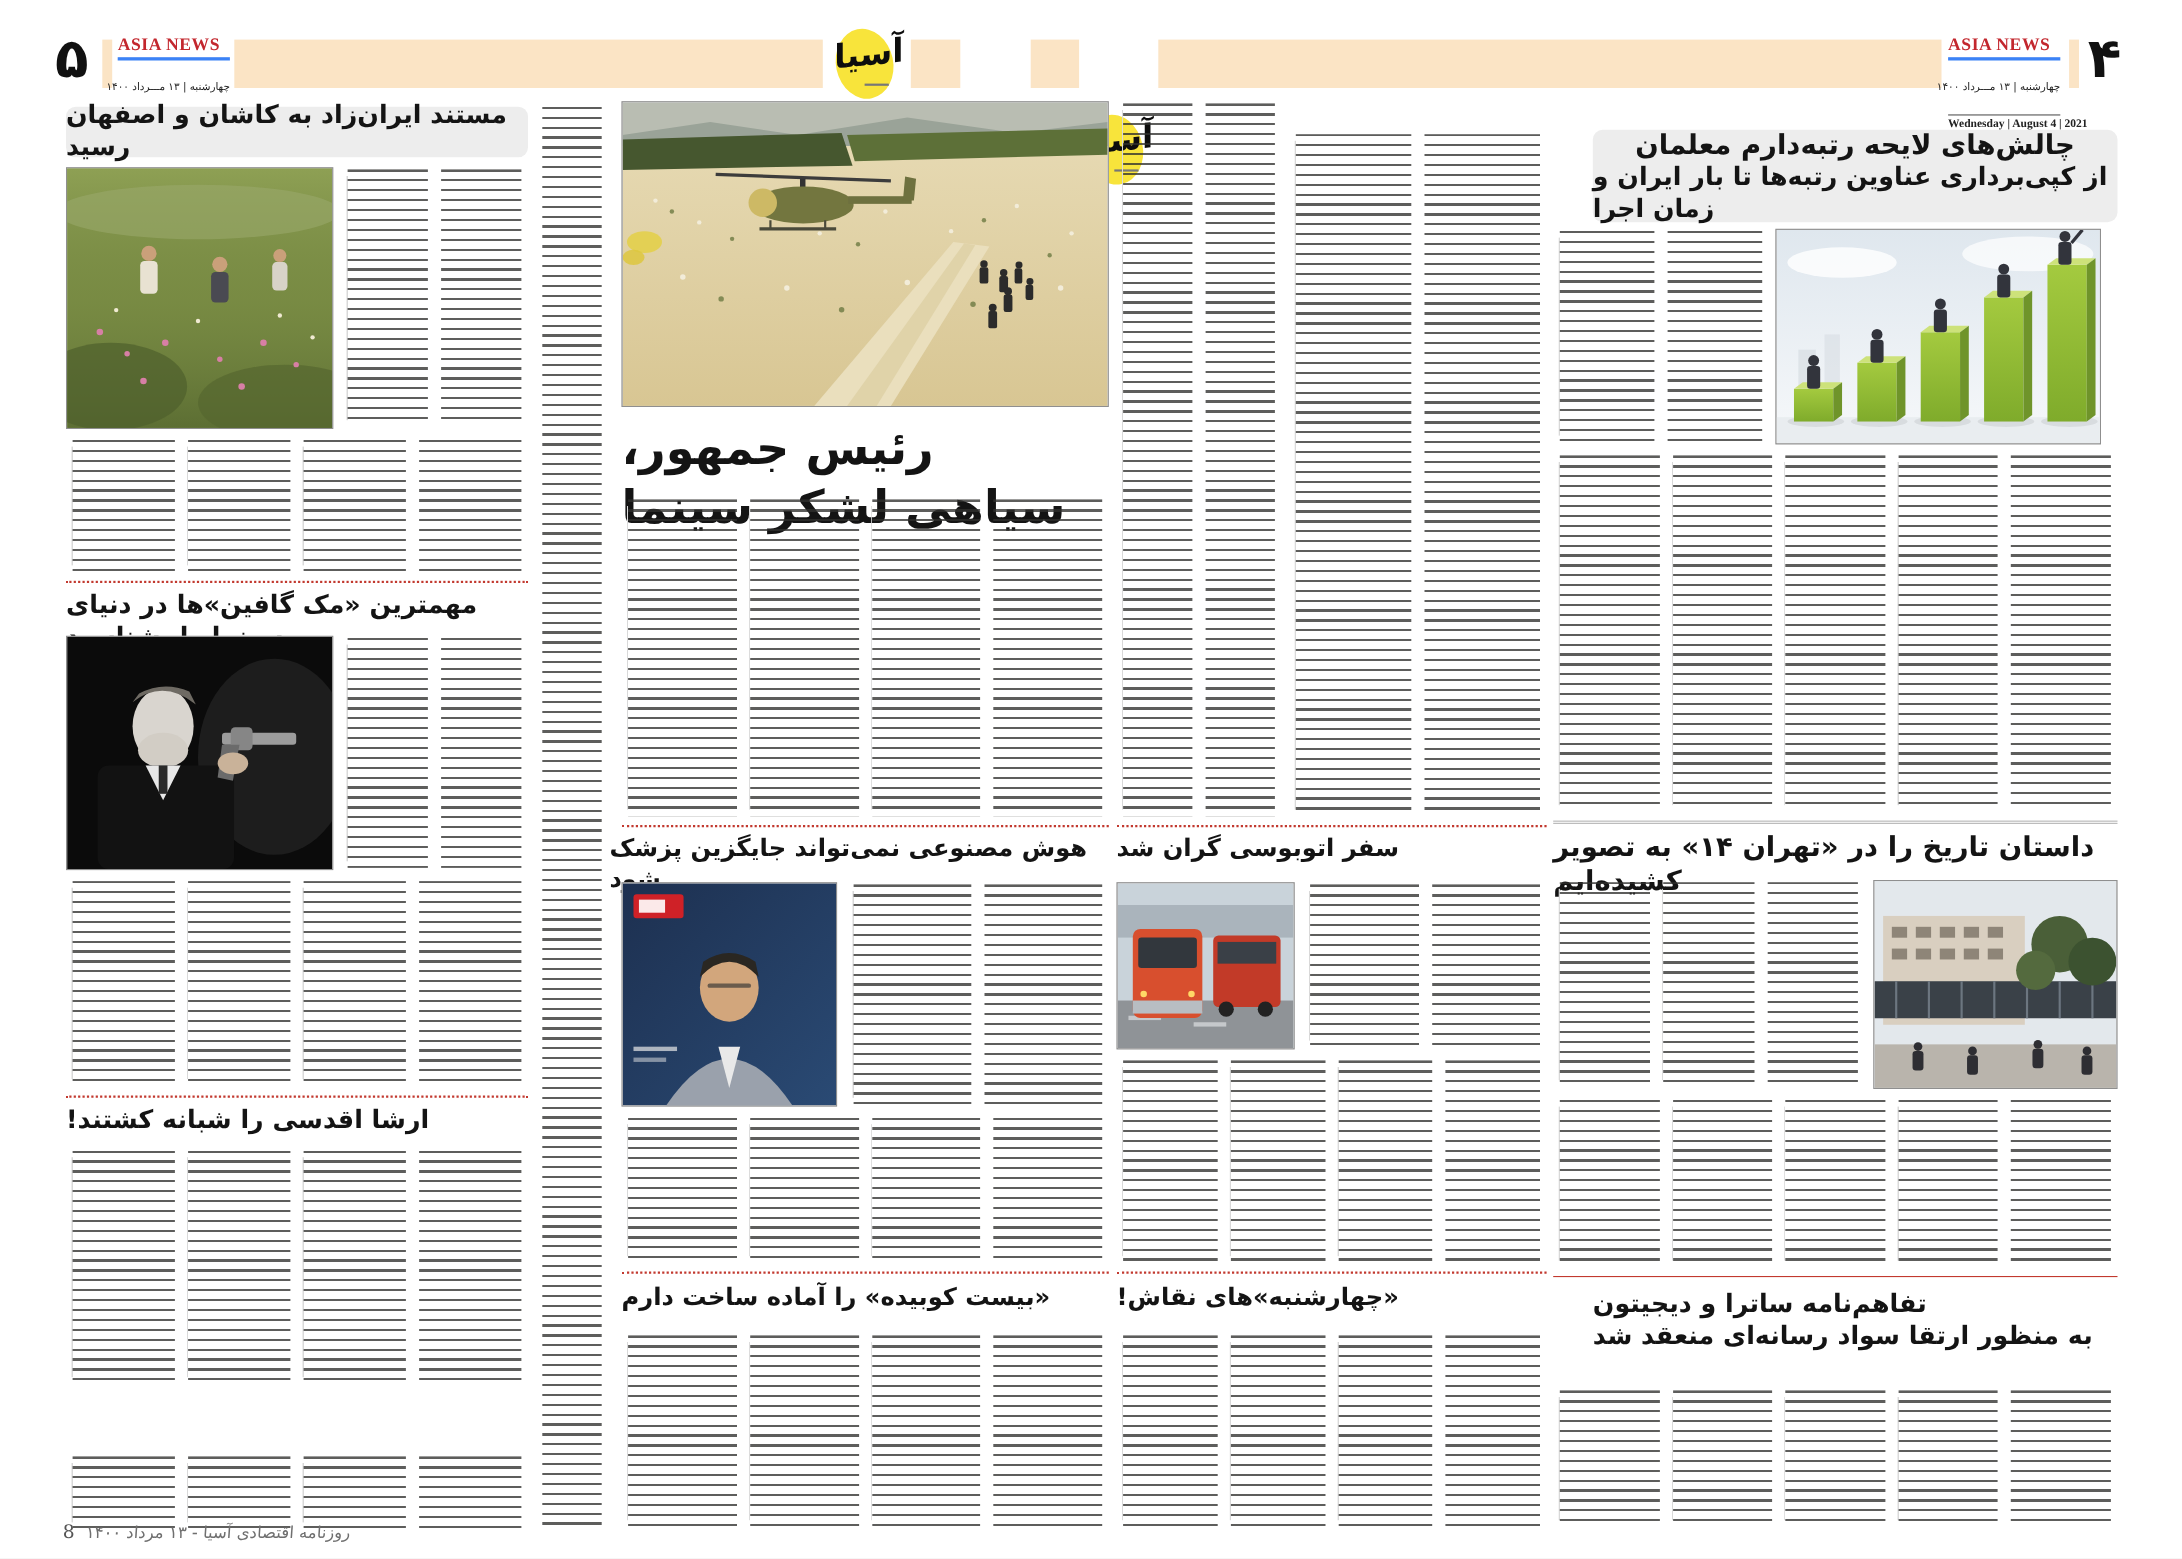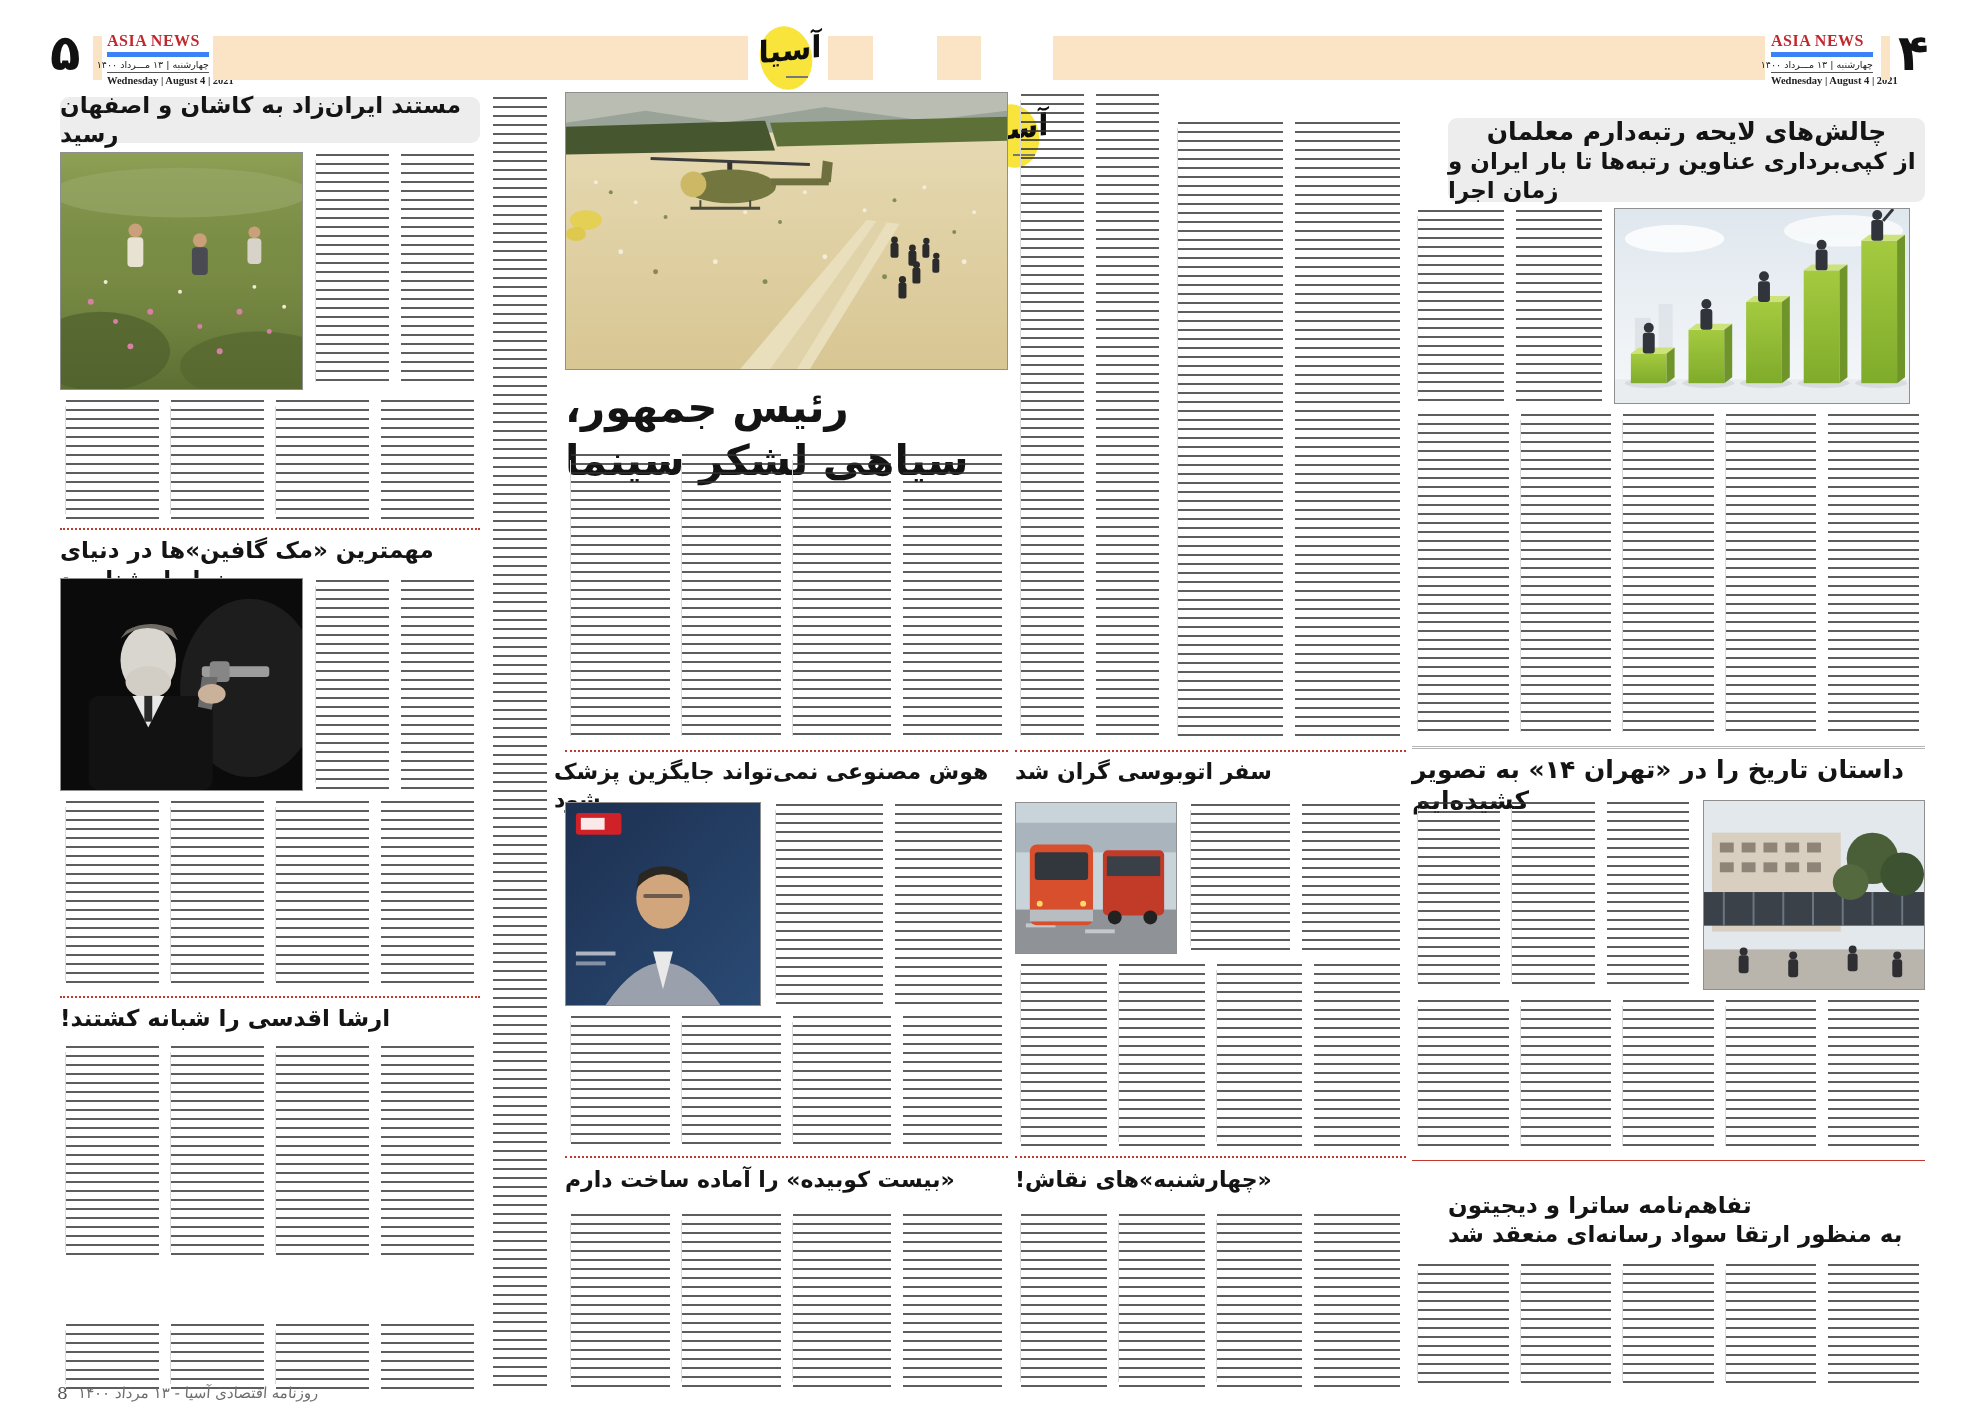--- a/index.html
+++ b/index.html
@@ -4,21 +4,21 @@
 <style>
   html,body{margin:0;padding:0;background:#fff;}
   body{font-family:"DejaVu Sans",sans-serif;width:1984px;height:1417px;position:relative;overflow:hidden;}
   .paper{position:absolute;inset:0;background:#fff;outline:1px solid #d8d8d8;}
   .abs{position:absolute;}
   
   .pagenum{font-size:50px;font-weight:900;color:#111;line-height:1;}
   .peachbar{background:#fbe4c5;}
   .brand{width:102px;color:#222;}
   .brand .en{font-family:"Liberation Serif",serif;font-weight:700;font-size:16px;letter-spacing:.5px;color:#c3272e;line-height:1.15;}
-  .brand .fa{direction:rtl;font-size:9.5px;padding:2px 0;border-top:5px solid #3b82f6;border-bottom:1px solid #555;margin-top:2px;white-space:nowrap;}
+  .brand .fa{direction:rtl;font-size:9.5px;padding:19px 0;border-top:3px solid #3b82f6;border-bottom:1px solid #555;margin-top:2px;white-space:nowrap;}
   .brand .den{font-family:"Liberation Serif",serif;font-size:10.5px;font-weight:600;padding-top:2px;white-space:nowrap;}
   .logo{width:68px;height:78px;position:relative;}
   .logo .egg{position:absolute;left:4px;top:8px;width:52px;height:64px;background:#f8e43b;border-radius:50%;transform:rotate(-12deg);}
   .logo .cal{position:absolute;left:0;top:14px;width:68px;text-align:center;font-weight:700;font-size:30px;transform:rotate(-6deg) skewX(-6deg);color:#0d0d0d;}
   .logo .tiny{position:absolute;left:30px;top:58px;width:22px;height:2px;background:#777;}
   
   .hbox{background:#ededed;border-radius:9px;display:flex;flex-direction:column;justify-content:center;align-items:center;direction:rtl;}
   .hl{font-weight:700;color:#141414;direction:rtl;text-align:left;line-height:1.25;}
   .h23{font-size:23px;} .h22{font-size:22px;} .h25{font-size:25px;}
   .hmain{font-size:42px;font-weight:900;}
@@ -480,21 +480,21 @@
     </div>
   <div class="abs cols" style="left:1412px;top:998px;width:513px;height:156px;">
       <div class="tcol"></div>
       <div class="tcol"></div>
       <div class="tcol"></div>
       <div class="tcol"></div>
       <div class="tcol"></div>
     </div>
 
   <div class="abs rule-red-solid" style="left:1412px;top:1160px;width:513px;"></div>
-  <div class="abs" style="left:1448px;top:1172px;width:477px;margin-top:19px;">
+  <div class="abs" style="left:1448px;top:1172px;width:477px;">
     <div class="hl h23">تفاهم‌نامه ساترا و دیجیتون</div>
     <div class="hl h23">به منظور ارتقا سواد رسانه‌ای منعقد شد</div>
   </div>
   <div class="abs cols" style="left:1412px;top:1262px;width:513px;height:128px;">
       <div class="tcol"></div>
       <div class="tcol"></div>
       <div class="tcol"></div>
       <div class="tcol"></div>
       <div class="tcol"></div>
     </div>

